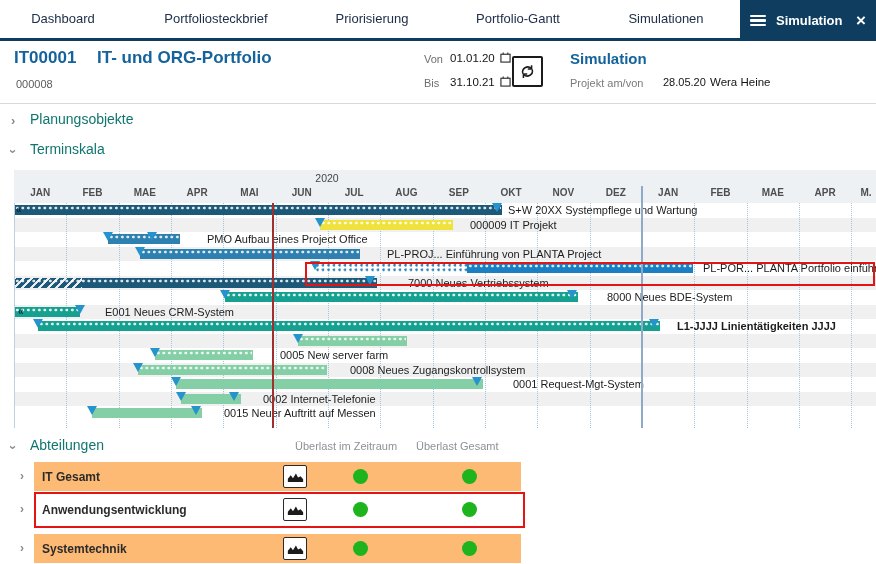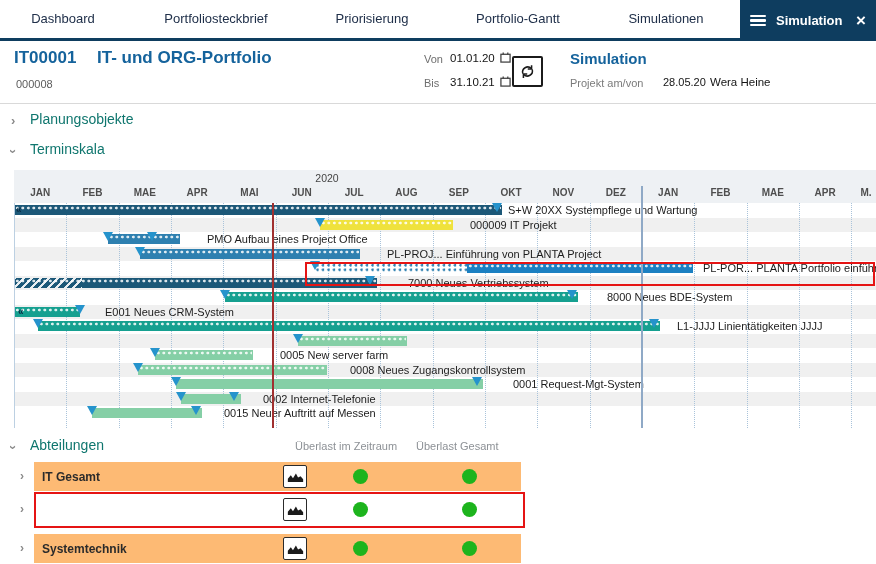--- a/index.html
+++ b/index.html
@@ -212,21 +212,21 @@
       <div class="tri" style="left: 206px; top: 87px;"></div>
       <div class="tri" style="left: 553px; top: 87px;"></div>
       <div class="bar-label" style="left: 593px; top: 88px;">8000 Neues BDE-System</div>
       <div class="bar dots" style="left: 0px; width: 66px; top: 103.5px; background: rgb(22, 160, 144);"></div>
       <div class="tri" style="left: 61px; top: 101.5px;"></div>
       <div class="cont-chev" style="left: 4px; top: 103.5px;">«</div>
       <div class="bar-label" style="left: 91px; top: 102.5px;">E001 Neues CRM-System</div>
       <div class="bar dots" style="left: 24px; width: 622px; top: 118px; background: rgb(22, 160, 144);"></div>
       <div class="tri" style="left: 19px; top: 116px;"></div>
       <div class="tri" style="left: 635px; top: 116px;"></div>
-      <div class="bar-label" style="left: 663px; top: 117px;">L1-JJJJ Linientätigkeiten JJJJ</div>
+      <div class="bar-label" style="left: 663px; top: 117px; font-weight: bold;">L1-JJJJ Linientätigkeiten JJJJ</div>
       <div class="bar dots" style="left: 284px; width: 109px; top: 132.5px; background: rgb(133, 207, 166);"></div>
       <div class="tri" style="left: 279px; top: 130.5px;"></div>
       <div class="bar dots" style="left: 141px; width: 98px; top: 147px; background: rgb(133, 207, 166);"></div>
       <div class="tri" style="left: 136px; top: 145px;"></div>
       <div class="bar-label" style="left: 266px; top: 146px;">0005 New server farm</div>
       <div class="bar dots" style="left: 124px; width: 189px; top: 161.5px; background: rgb(133, 207, 166);"></div>
       <div class="tri" style="left: 119px; top: 159.5px;"></div>
       <div class="bar-label" style="left: 336px; top: 160.5px;">0008 Neues Zugangskontrollsystem</div>
       <div class="bar" style="left: 162px; width: 307px; top: 176px; background: rgb(133, 207, 166);"></div>
       <div class="tri" style="left: 157px; top: 174px;"></div>
@@ -262,20 +262,21 @@
     <div class="chart-btn">
       <svg width="17" height="12" viewBox="0 0 20 14">
         <path d="M1 13 L1 9 4.5 5 7 8.5 10.5 3 13 7.5 16 6 19 9.5 19 13 Z" fill="#1b1b1b"></path>
       </svg>
     </div>
     <div class="dot" style="left: 319px;"></div>
     <div class="dot" style="left: 428px;"></div>
   </div>
 <div class="dept-chev" style="left: 20px; top: 502px;">›</div>
 <div class="dept-row" style="top: 495px;">
+    <div class="dept-name">Anwendungsentwicklung</div>
     <div class="chart-btn">
       <svg width="17" height="12" viewBox="0 0 20 14">
         <path d="M1 13 L1 9 4.5 5 7 8.5 10.5 3 13 7.5 16 6 19 9.5 19 13 Z" fill="#1b1b1b"></path>
       </svg>
     </div>
     <div class="dot" style="left: 319px;"></div>
     <div class="dot" style="left: 428px;"></div>
   </div>
 <div class="dept-chev" style="left: 20px; top: 541px;">›</div>
 <div class="dept-row grey" style="top: 534px;">

